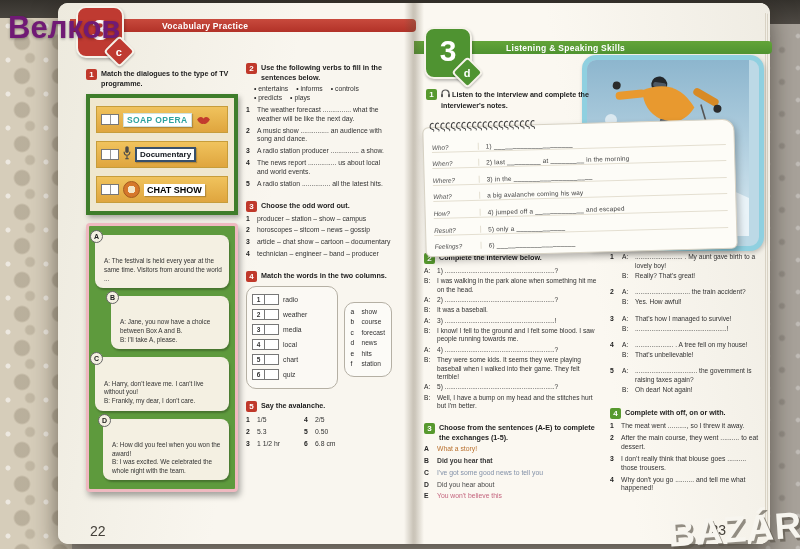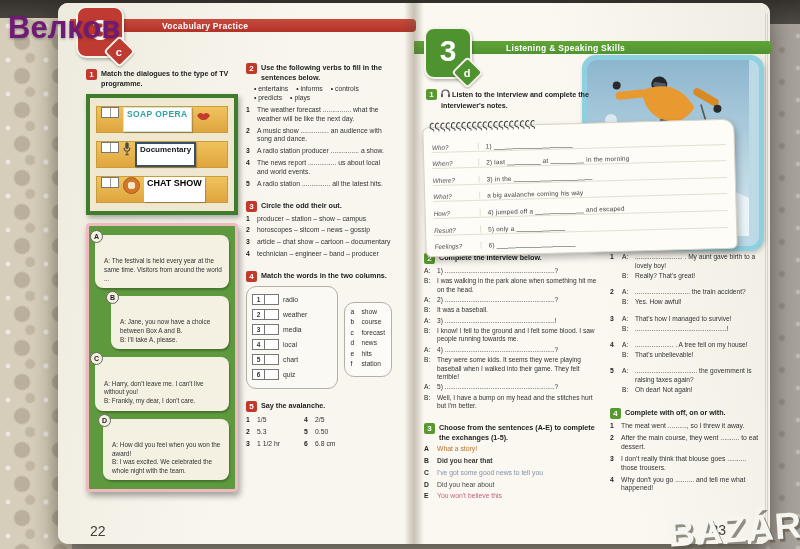--- a/index.html
+++ b/index.html
@@ -46,21 +46,21 @@
   .num-item{display:flex;gap:3px;margin-bottom:3px;font-size:6.8px;line-height:1.3;color:#333;}
   .num-item .n{font-weight:bold;width:8px;flex:none;color:#222;}
   .num-item .t{flex:1;}
   
   .lp-col1{position:absolute;left:28px;top:66px;width:152px;}
   .lp-col2{position:absolute;left:188px;top:60px;width:146px;}
   .verbs{display:flex;flex-wrap:wrap;gap:2px 8px;margin:3px 0 5px 8px;font-size:6.8px;color:#333;}
   .verbs span::before{content:"• ";color:#222;}
   
   .tv-panel{margin-top:6px;background:#efe7cf;border:4px solid #3e7d2b;padding:8px 6px;display:flex;flex-direction:column;gap:8px;box-shadow:2px 3px 5px rgba(0,0,0,.3);}
-  .tv-row{position:relative;height:25px;background:linear-gradient(#f0c35d,#dfa53e);border:1px solid #c79d3a;display:flex;padding:0 4px;gap:4px;}
+  .tv-row{position:relative;height:25px;background:linear-gradient(#f0c35d,#dfa53e);border:1px solid #c79d3a;display:flex;align-items:center;padding:0 4px;gap:4px;}
   .ans-box{width:16px;height:9px;background:#fff;border:1px solid #777;flex:none;display:flex;}
   .ans-box::after{content:"";width:50%;border-right:1px solid #999;}
   .lbl{background:#fff;padding:1px 3px;font-weight:bold;white-space:nowrap;box-shadow:1px 1px 1px rgba(0,0,0,.2);}
   .lbl-soap{color:#2fa3a0;font-size:8.5px;letter-spacing:.4px;border:1px solid #cfe3e2;}
   .lbl-doc{font-size:8px;color:#10151d;border:2px solid #38506b;}
   .lbl-quiz{font-family:"Liberation Serif",serif;font-size:9px;color:#222;font-weight:bold;}
   .lbl-chat{font-size:9px;color:#000;}
   .q-circle{width:15px;height:15px;border-radius:50%;background:#fff;border:1px solid #999;font-family:"Liberation Serif",serif;font-size:11px;font-weight:bold;color:#333;display:flex;align-items:center;justify-content:center;flex:none;}
   .stamp{width:15px;height:15px;border-radius:50%;background:radial-gradient(#f4e6c8 35%,#d5772b 36%);border:1px solid #a45a1e;flex:none;}
   
@@ -212,21 +212,21 @@
             <span class="n">4</span>
             <span class="t">The news report ............... us about local and world events.</span>
           </div>
         <div class="num-item">
             <span class="n">5</span>
             <span class="t">A radio station ............... all the latest hits.</span>
           </div>
 
         <div class="ex-head mt">
           <span class="numbox red-nb">3</span>
-          <span class="ex-title">Circle the odd their out.</span>
+          <span class="ex-title">Choose the odd word out.</span>
         </div>
         <div class="num-item">
             <span class="n">1</span>
             <span class="t">producer – station – show – campus</span>
           </div>
         <div class="num-item">
             <span class="n">2</span>
             <span class="t">horoscopes – sitcom – news – gossip</span>
           </div>
         <div class="num-item">

